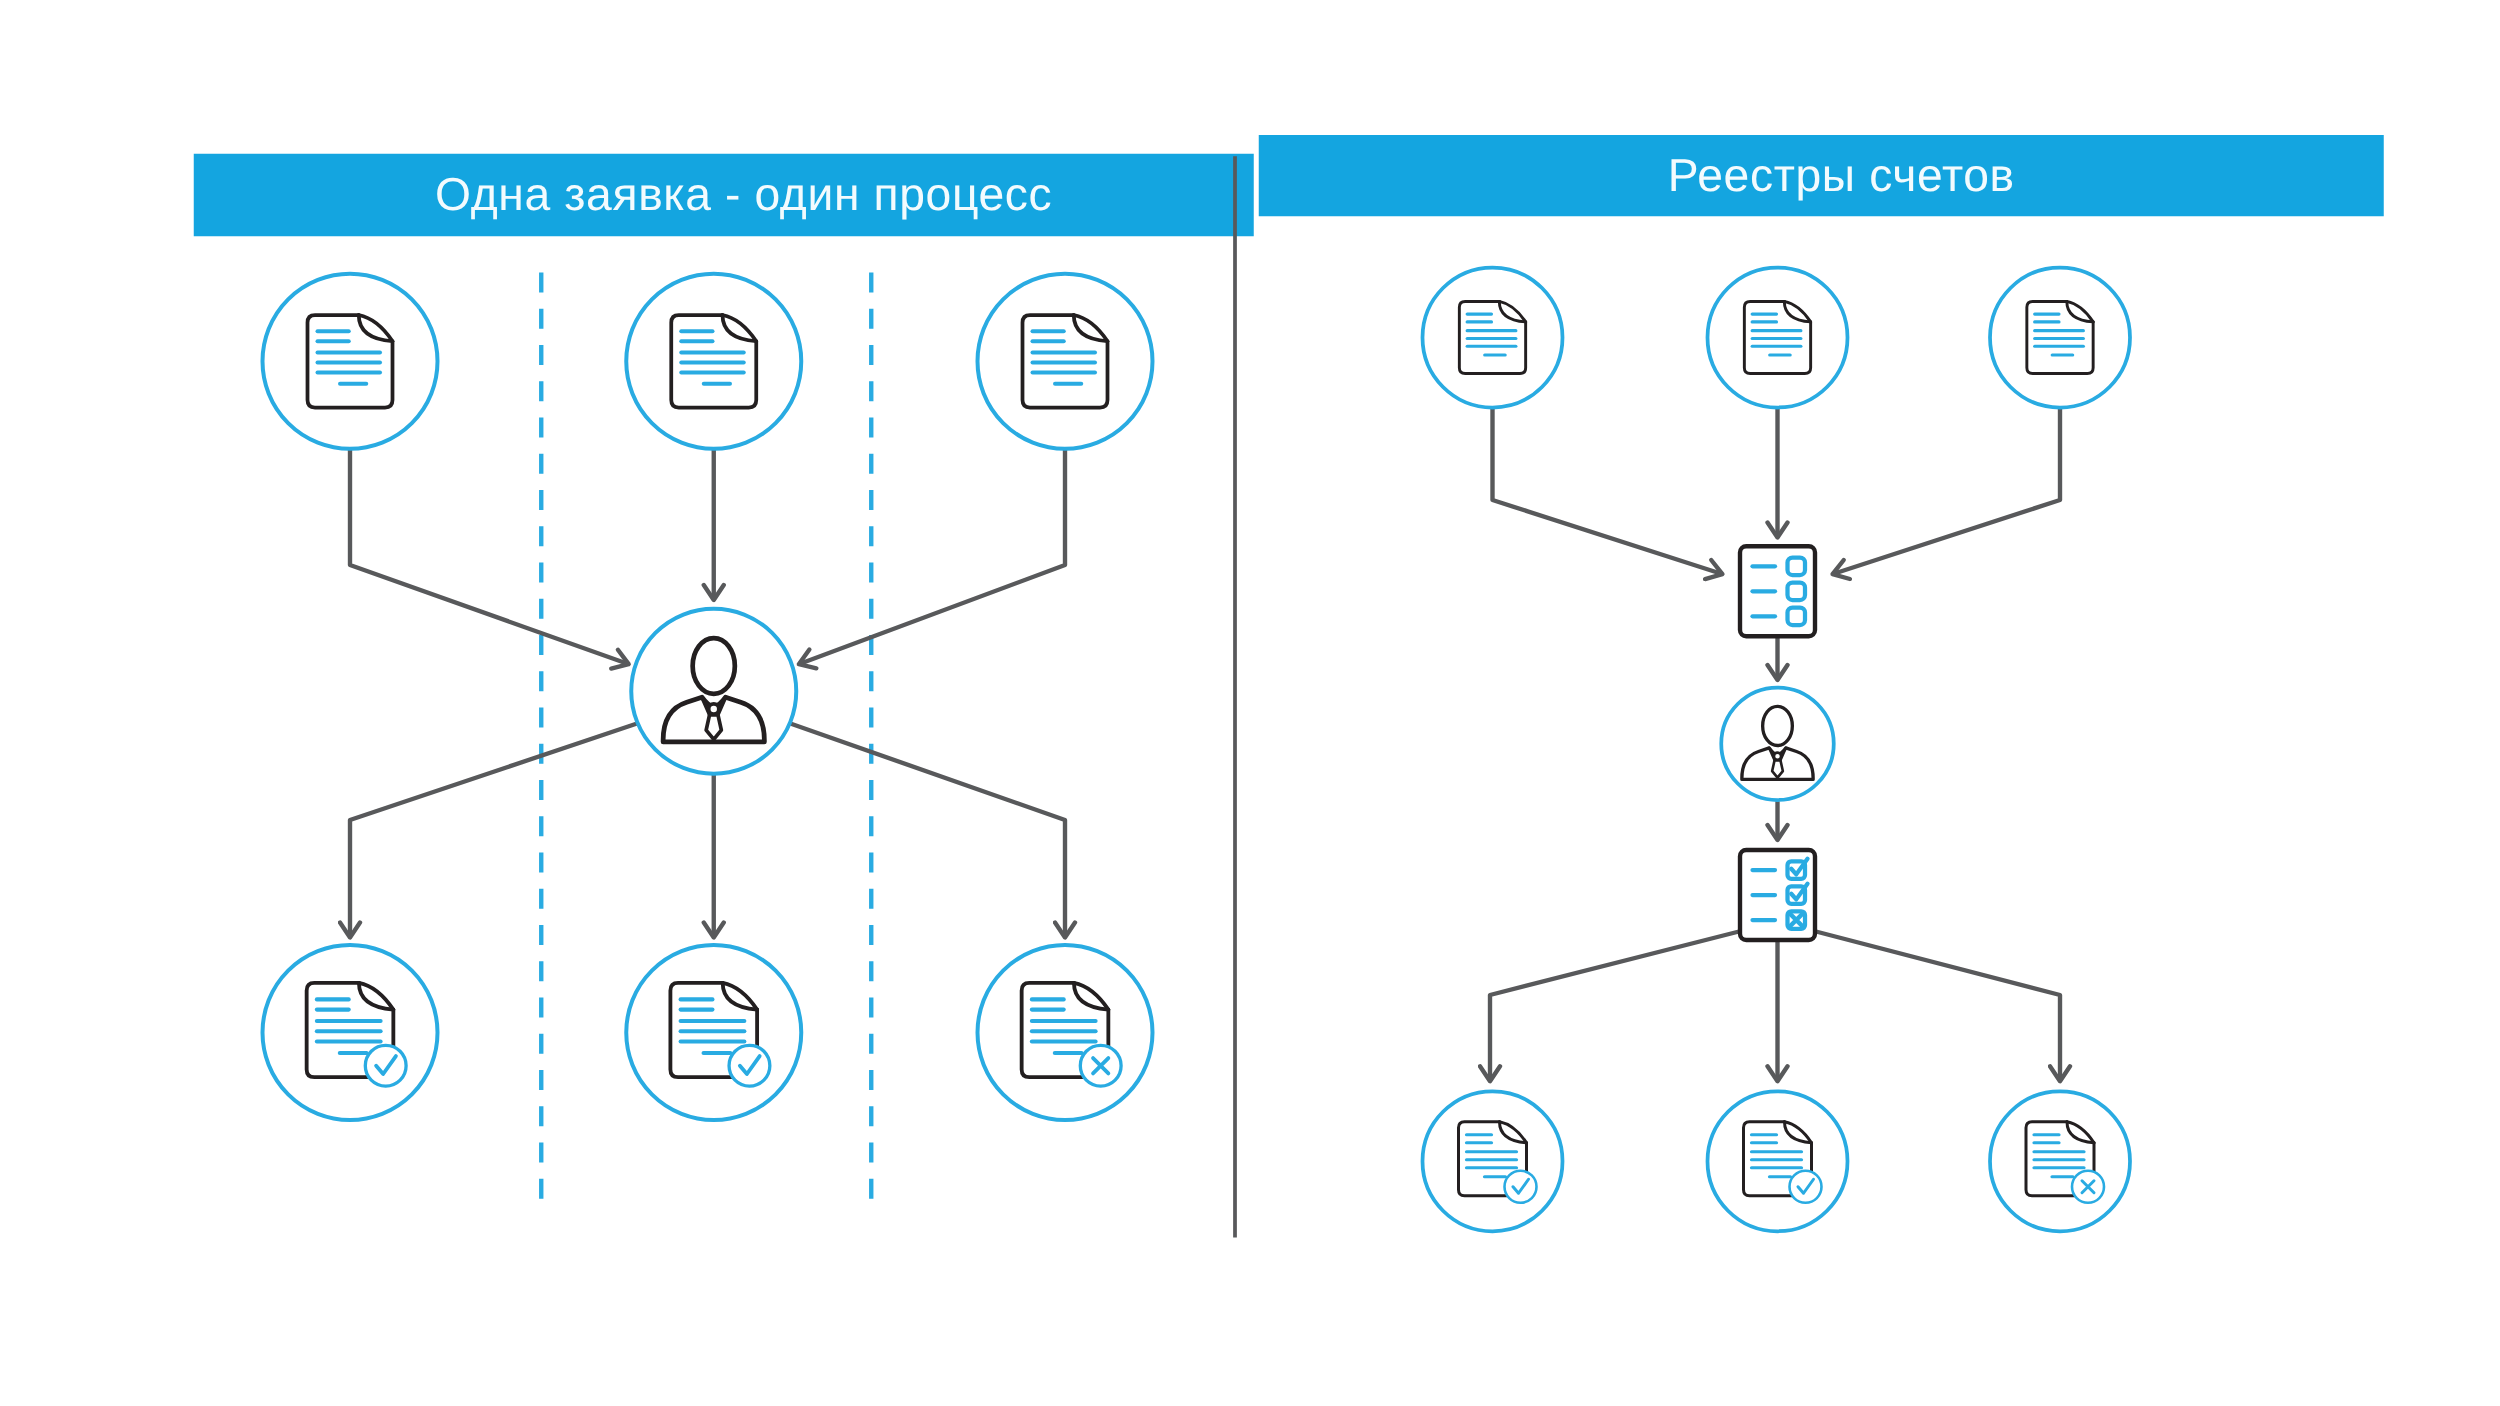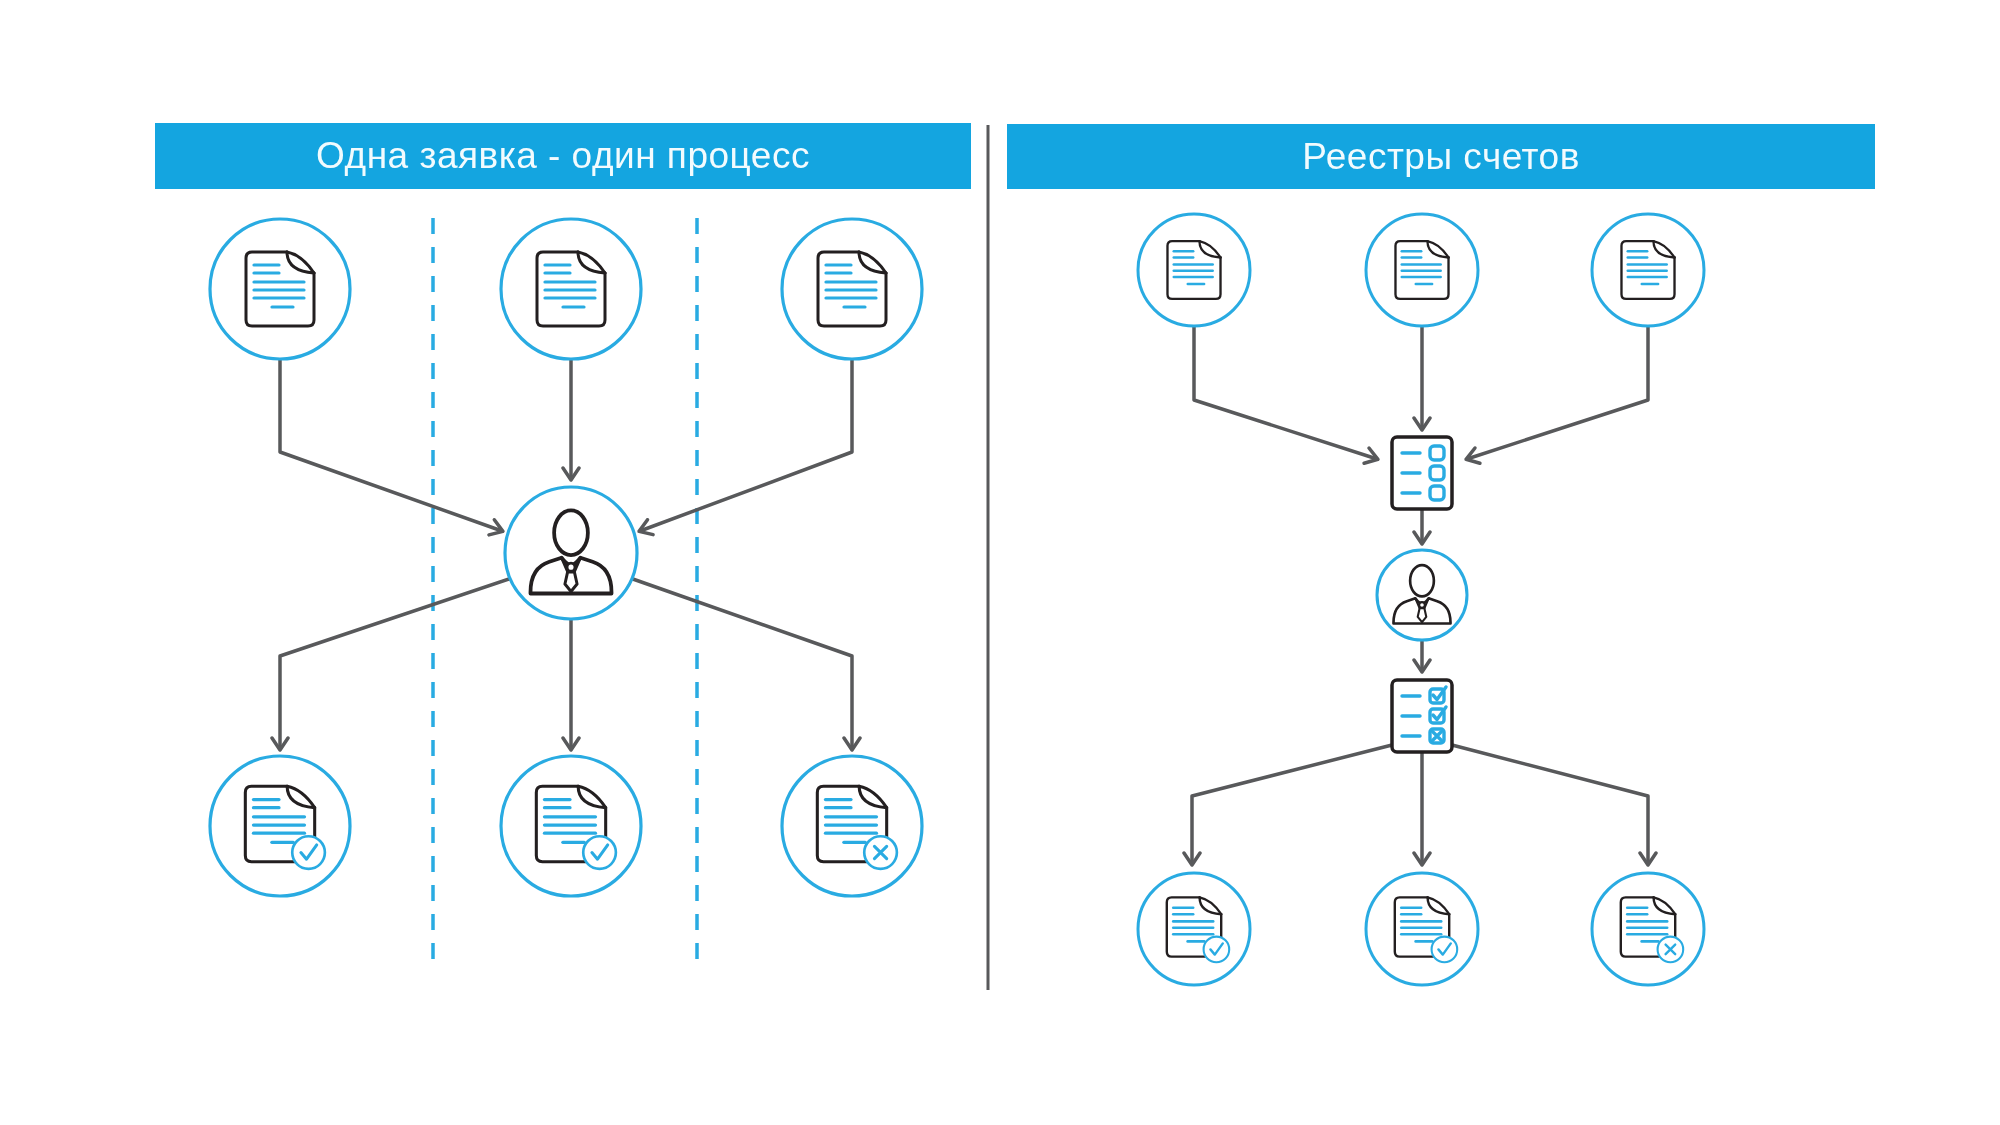--- a/index.html
+++ b/index.html
@@ -2,24 +2,24 @@
 <html><head>
 <meta charset="utf-8">
 <style>
   html,body{margin:0;padding:0;}
   body{
     width:2000px;height:1125px;position:relative;background:#ffffff;
     font-family:"Liberation Sans", sans-serif;overflow:hidden;
   }
   .panel-header{
     position:absolute;display:flex;align-items:center;justify-content:center;
-    background:#14a5e0;color:#f2fbfe;font-weight:300;font-size:37px;letter-spacing:.5px;
+    background:#14a5e0;color:#f2fbfe;font-weight:300;font-size:37px;letter-spacing:.5px;padding-left:32px;
   }
   #header-left{left:155px;top:123px;width:816px;height:66px;}
-  #header-right{left:1007px;top:124px;width:868px;height:65px;}
+  #header-right{left:1007px;top:108px;width:868px;height:65px;}
   svg{position:absolute;left:0;top:0;}
 </style>
 </head>
 <body>
 
 <div class="panel-header" id="header-left">Одна заявка - один процесс</div>
 <div class="panel-header" id="header-right">Реестры счетов</div>
 
 <svg width="2000" height="1125" viewBox="0 0 2000 1125">
   <defs>

